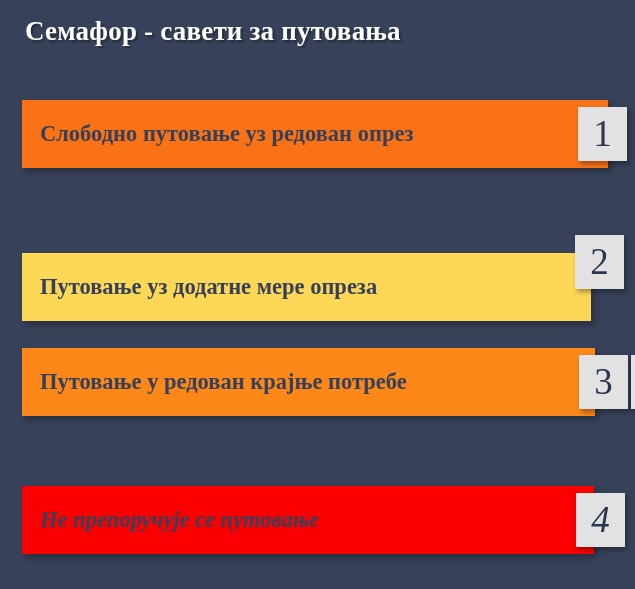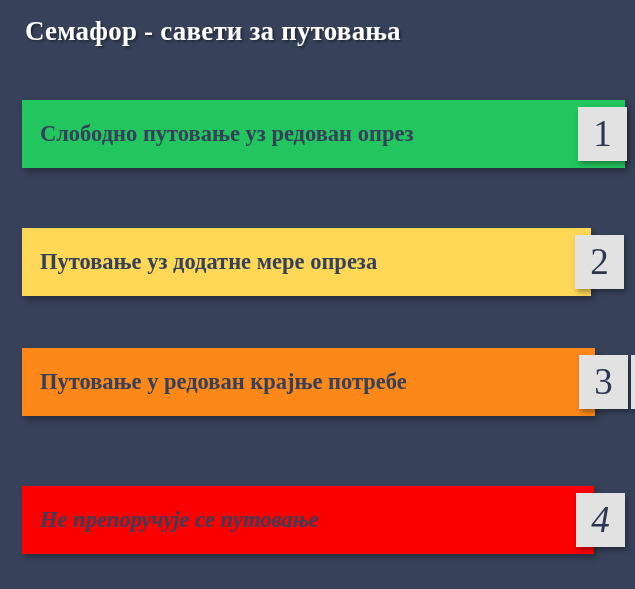--- a/index.html
+++ b/index.html
@@ -78,30 +78,30 @@
   }
 </style>
 </head>
 <body>
 
 <div id="stage" style="background: rgb(55, 65, 89);">
 
   <div id="page-title">Семафор - савети за путовања</div>
 
   <div class="row" style="top:100px;">
-    <div class="bar" id="bar-1" style="width: 586px; background: #22c55e; padding-left: 17px;">
+    <div class="bar" id="bar-1" style="width: 586px; background: #f97316;">
       <span class="bar-label">Слободно путовање уз редован опрез</span>
     </div>
     <div class="num-box" style="left:578px;">
       <span class="num-text">1</span>
     </div>
   </div>
 
   <div class="row" style="top:228px;">
-    <div class="bar" id="bar-2" style="width: 569px; background: rgb(253, 216, 86);">
+    <div class="bar" id="bar-2" style="width: 569px; background: rgb(253, 216, 86); margin-top: 25px;">
       <span class="bar-label">Путовање уз додатне мере опреза</span>
     </div>
     <div class="num-box" style="left:575px;">
       <span class="num-text">2</span>
     </div>
   </div>
 
   <div class="row" style="top:348px;">
     <div class="bar" id="bar-3" style="width: 573px; background: rgb(251, 136, 24);">
       <span class="bar-label">Путовање у редован крајње потребе</span>

